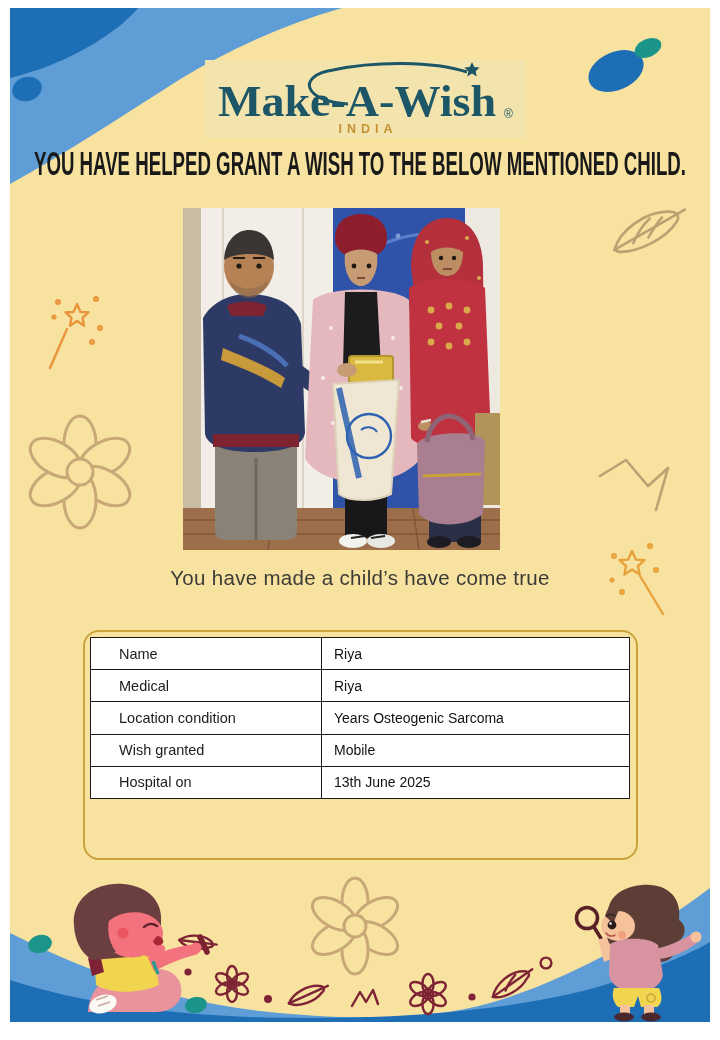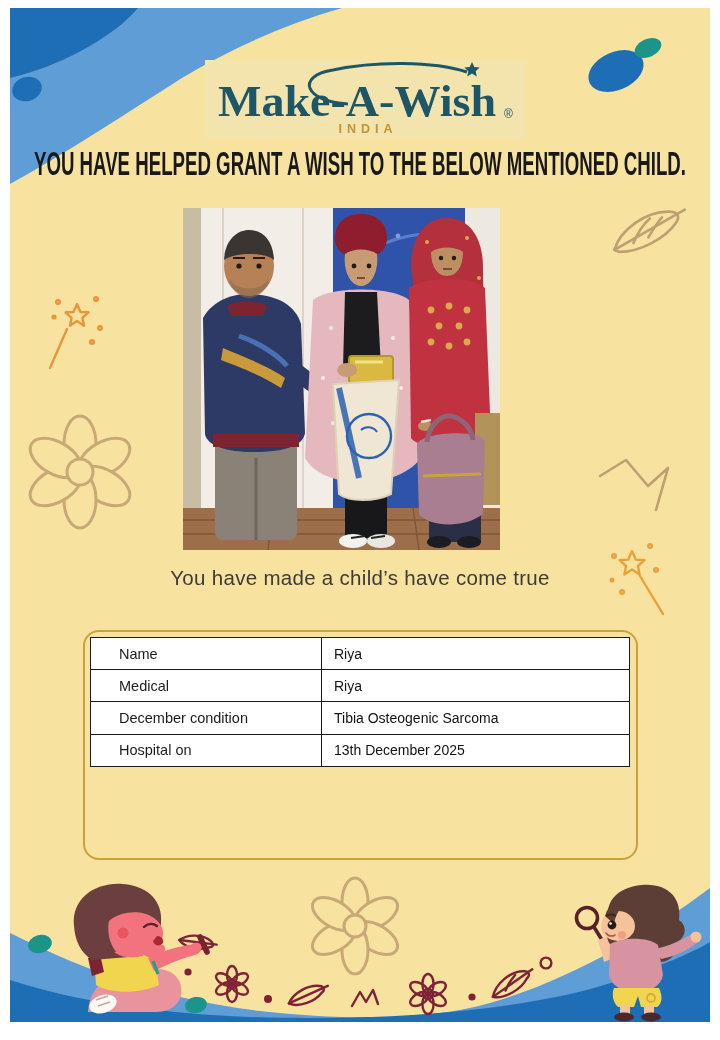--- a/index.html
+++ b/index.html
@@ -298,25 +298,29 @@
         <tbody>
           <tr>
             <td class="lbl">Name</td>
             <td class="val">Riya</td>
           </tr>
           <tr>
             <td class="lbl">Medical</td>
             <td class="val">Riya</td>
           </tr>
           <tr>
-            <td class="lbl">December condition</td>
-            <td class="val">Tibia Osteogenic Sarcoma</td>
+            <td class="lbl">Location condition</td>
+            <td class="val">Years Osteogenic Sarcoma</td>
+          </tr>
+          <tr>
+            <td class="lbl">Wish granted</td>
+            <td class="val">Mobile</td>
           </tr>
           <tr>
             <td class="lbl">Hospital on</td>
-            <td class="val">13th December 2025</td>
+            <td class="val">13th June 2025</td>
           </tr>
         </tbody>
       </table>
     </div>
 
   </div>
 </div>
 
 </body></html>

